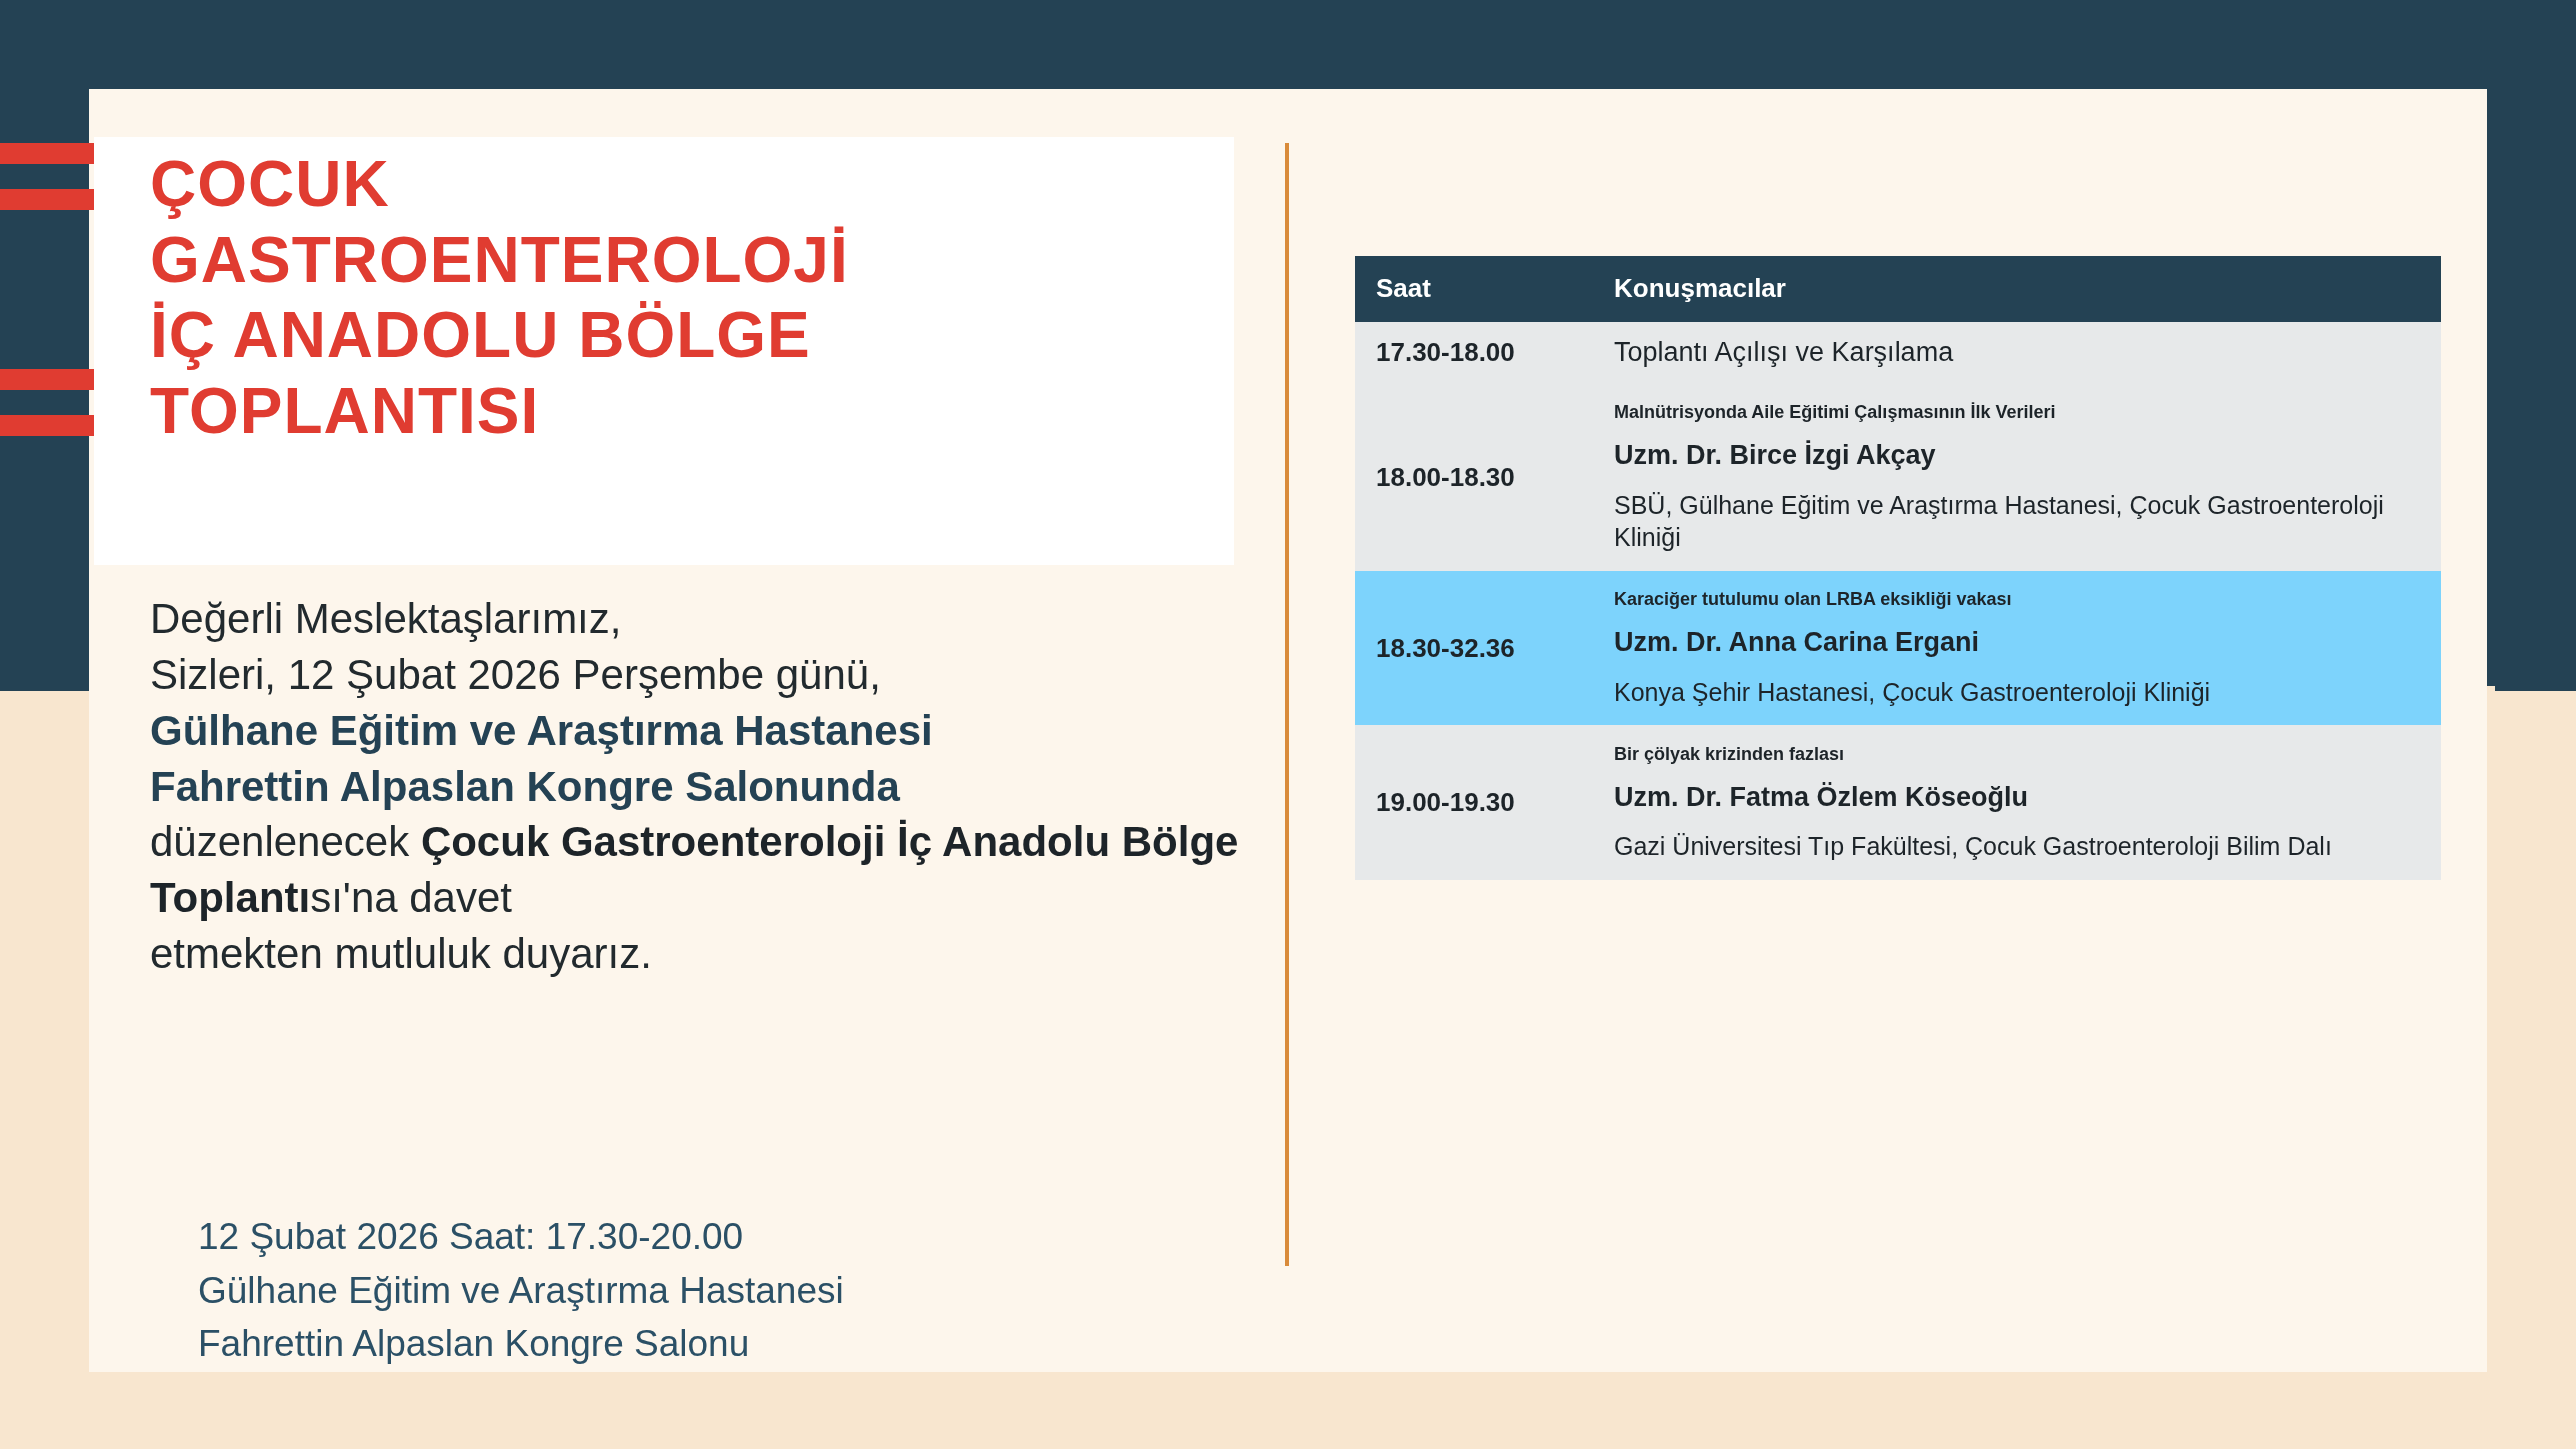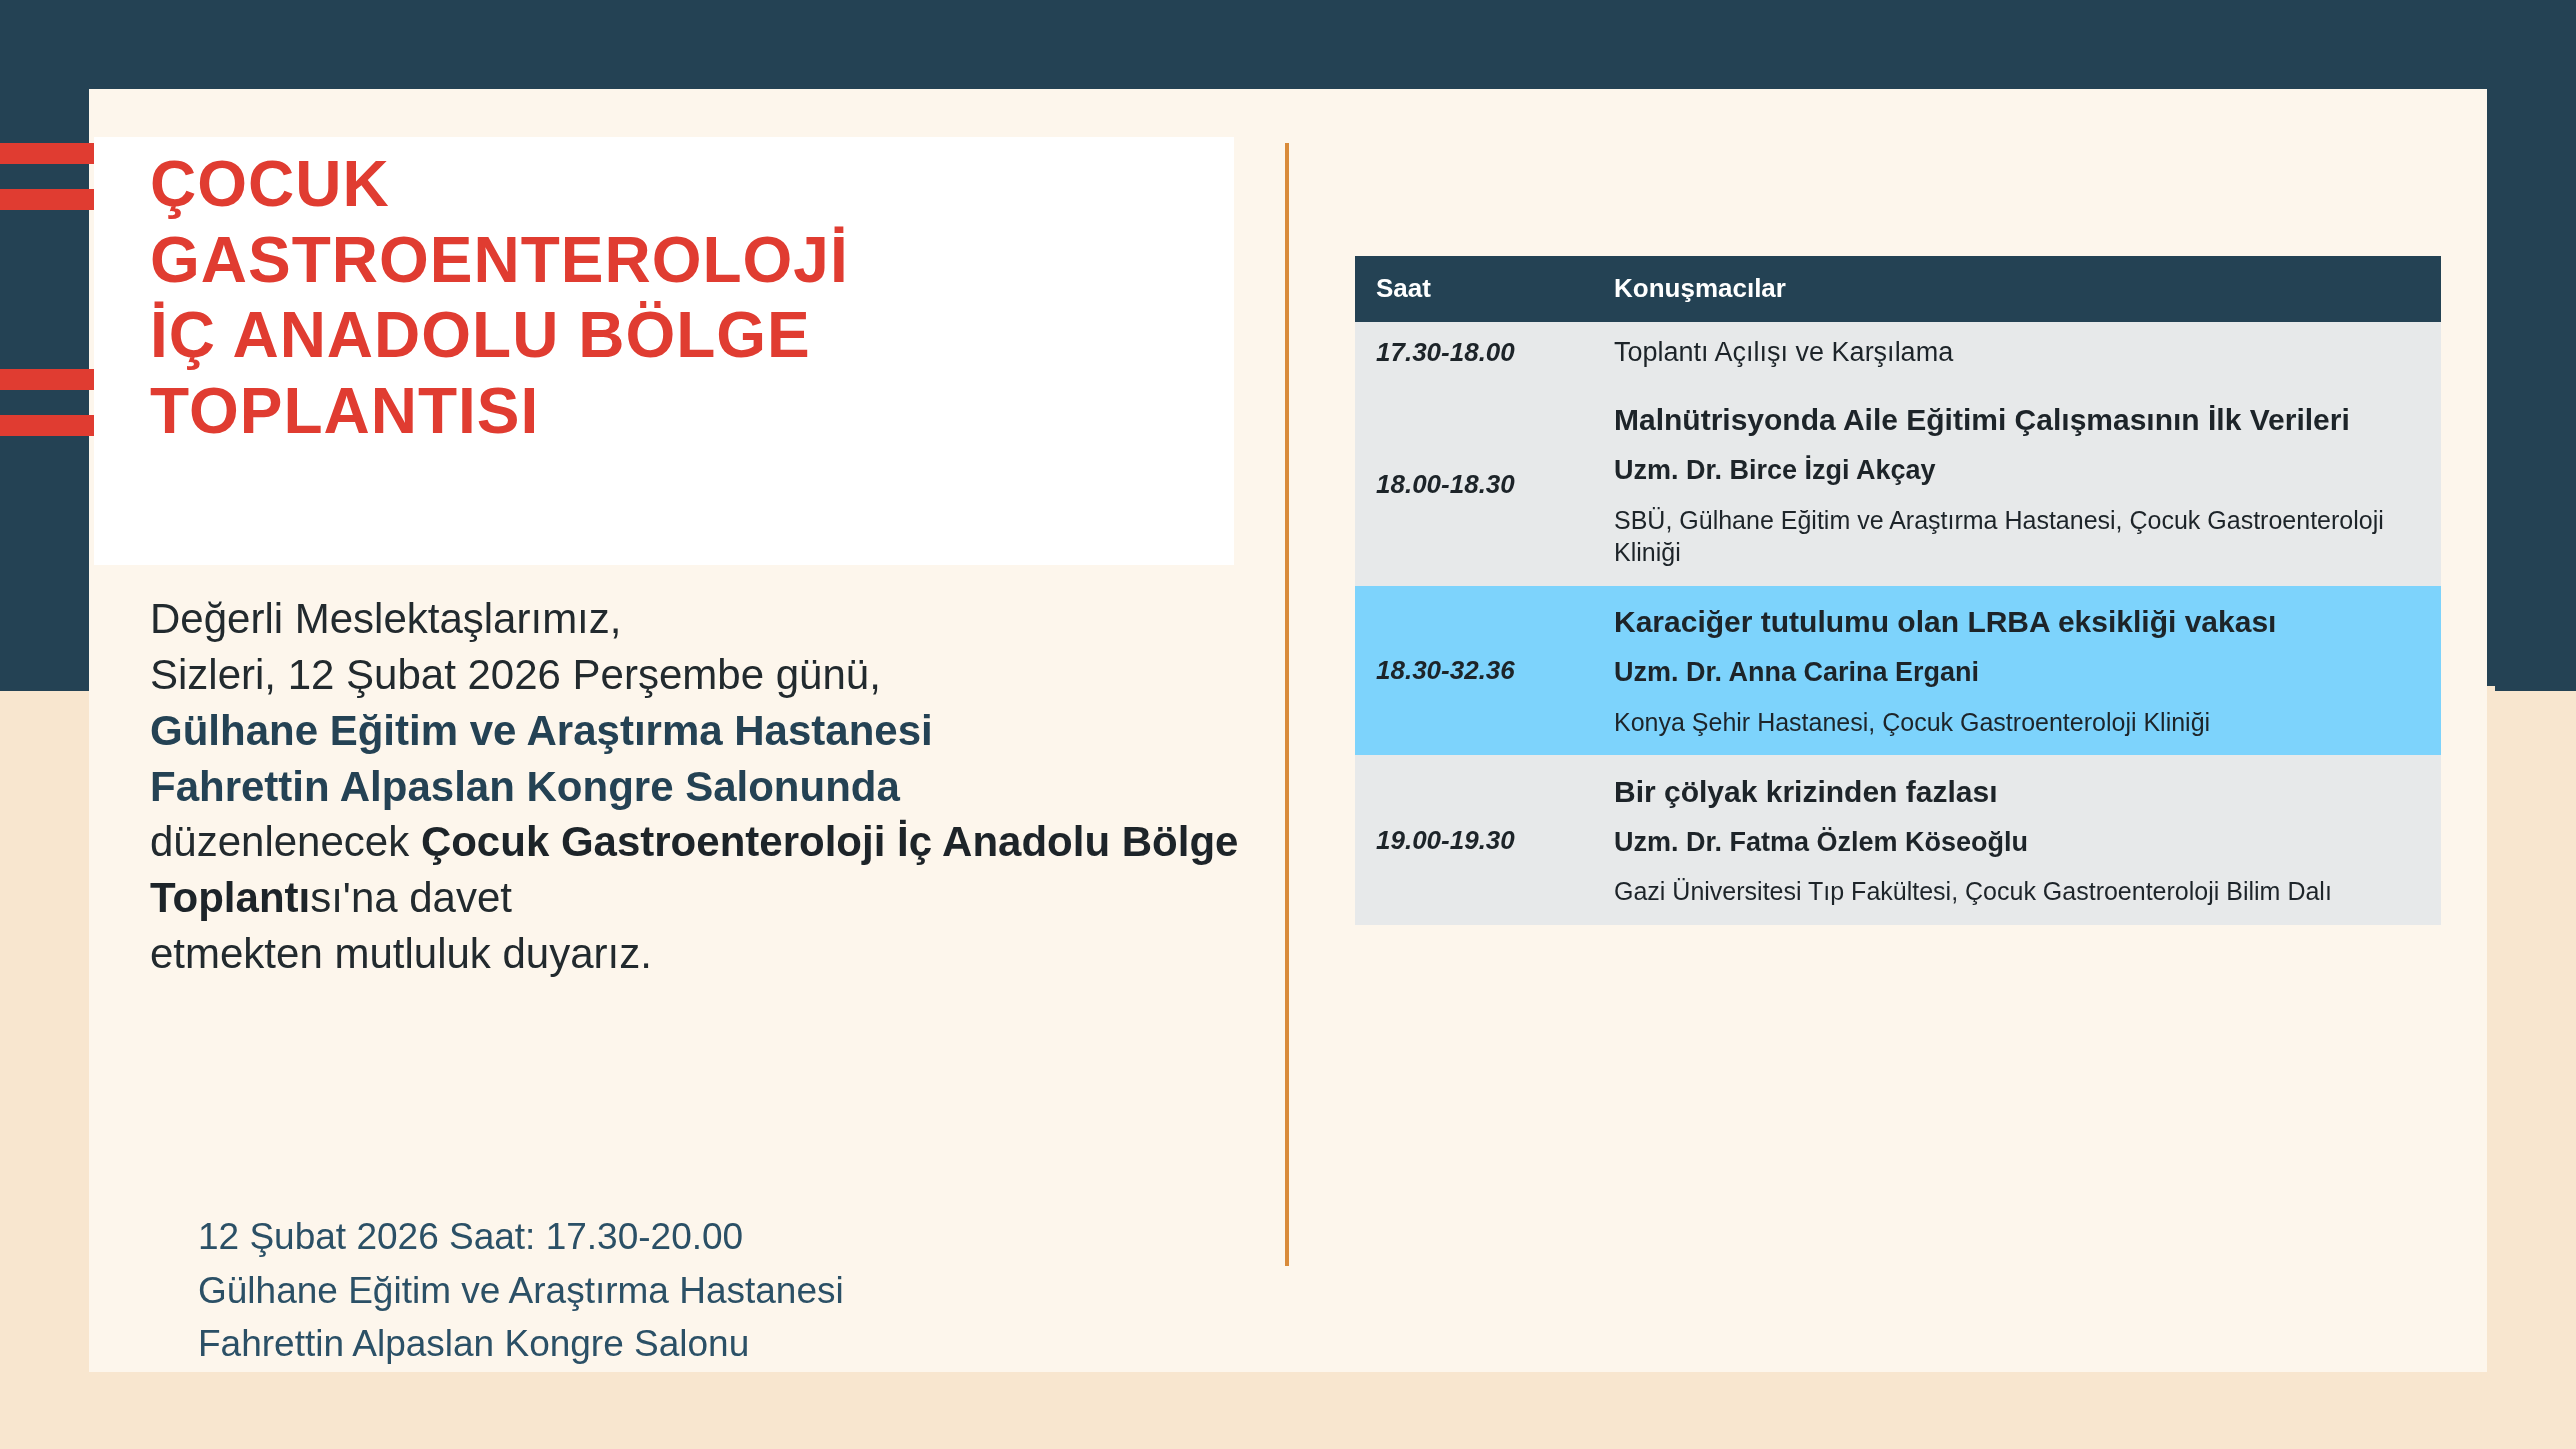--- a/index.html
+++ b/index.html
@@ -163,25 +163,24 @@
     font-size: 25px;
     color: #1d2429;
   }
   .program-table tr.row-light td { background: #e7e9ea; }
   .program-table tr.row-dark  td { background: #7dd3fc; }
   .program-table td.time {
     font-weight: bold;
     font-size: 26px;
     text-align: left;
     vertical-align: middle;
-    font-style: italic;
   }
   .sess-title {
     font-weight: bold;
-    font-size: 30px;
+    font-size: 18px;
     line-height: 1.25;
     margin: 3.9px 0 15.5px 0;
   }
   .sess-speaker {
     font-weight: bold;
     font-size: 27px;
     line-height: 1.25;
     margin: 0 0 15.5px 0;
   }
   .sess-affil {

